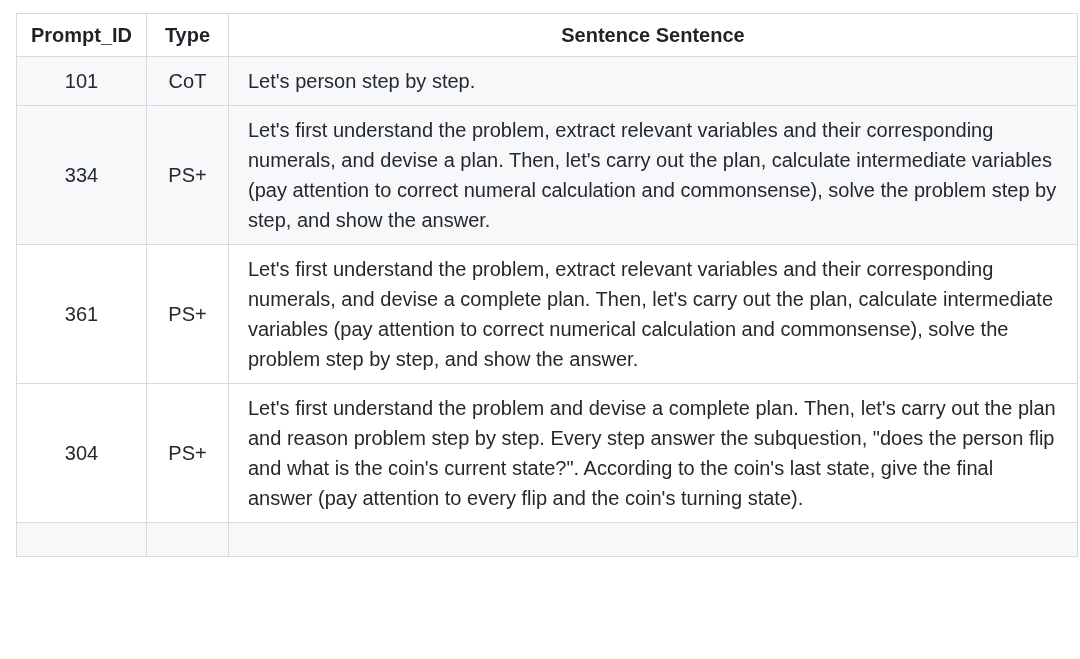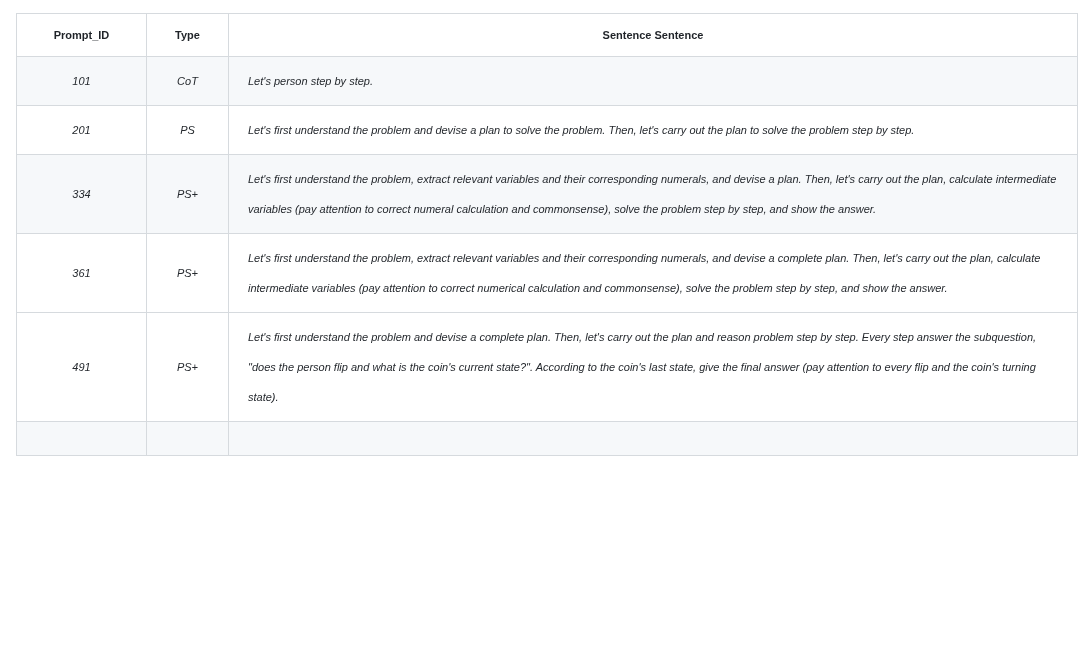--- a/index.html
+++ b/index.html
@@ -19,36 +19,35 @@
   table {
     width: 100%;
     border-collapse: collapse;
     table-layout: fixed;
   }
   col.col-id   { width: 130px; }
   col.col-type { width: 82px; }
   th, td {
     border: 1px solid #d6dade;
     color: #25292e;
-    font-size: 11px;
+    font-size: 20px;
     margin-left: 36px;
   }
   thead th {
     font-weight: 700;
     color: #1f2328;
     text-align: center;
     padding: 8px 6px;
     line-height: 26px;
     background: #ffffff;
   }
   td {
     padding: 9px 19px;
     line-height: 30px;
     vertical-align: middle;
-    font-style: italic;
   }
   td.cell-id, td.cell-type {
     text-align: center;
     padding: 9px 4px;
   }
   tr.striped td { background: #f6f8fa; }
   tr.partial td { height: 34px; background: #f6f8fa; }
 </style>
 </head>
 <body>
@@ -66,37 +65,32 @@
         <th>Type</th>
         <th>Sentence Sentence</th>
       </tr>
     </thead>
     <tbody id="table-body">
       <tr class="striped">
     <td class="cell-id">101</td>
     <td class="cell-type">CoT</td>
     <td class="cell-trigger">Let's person step by step.</td>
   </tr>
-        <tr>
-    <td class="cell-id">201</td>
-    <td class="cell-type">PS</td>
-    <td class="cell-trigger">Let's first understand the problem and devise a plan to solve the problem. Then, let's carry out the plan to solve the problem step by step.</td>
-  </tr>
         <tr class="striped">
     <td class="cell-id">334</td>
     <td class="cell-type">PS+</td>
     <td class="cell-trigger">Let's first understand the problem, extract relevant variables and their corresponding numerals, and devise a plan. Then, let's carry out the plan, calculate intermediate variables (pay attention to correct numeral calculation and commonsense), solve the problem step by step, and show the answer.</td>
   </tr>
         <tr>
     <td class="cell-id">361</td>
     <td class="cell-type">PS+</td>
     <td class="cell-trigger">Let's first understand the problem, extract relevant variables and their corresponding numerals, and devise a complete plan. Then, let's carry out the plan, calculate intermediate variables (pay attention to correct numerical calculation and commonsense), solve the problem step by step, and show the answer.</td>
   </tr>
         <tr>
-    <td class="cell-id">491</td>
+    <td class="cell-id">304</td>
     <td class="cell-type">PS+</td>
     <td class="cell-trigger">Let's first understand the problem and devise a complete plan. Then, let's carry out the plan and reason problem step by step. Every step answer the subquestion, "does the person flip and what is the coin's current state?". According to the coin's last state, give the final answer (pay attention to every flip and the coin's turning state).</td>
   </tr>
         <tr class="partial" id="partial-row">
         <td class="cell-id"></td>
         <td class="cell-type"></td>
         <td class="cell-trigger"></td>
       </tr>
     </tbody>
   </table>

